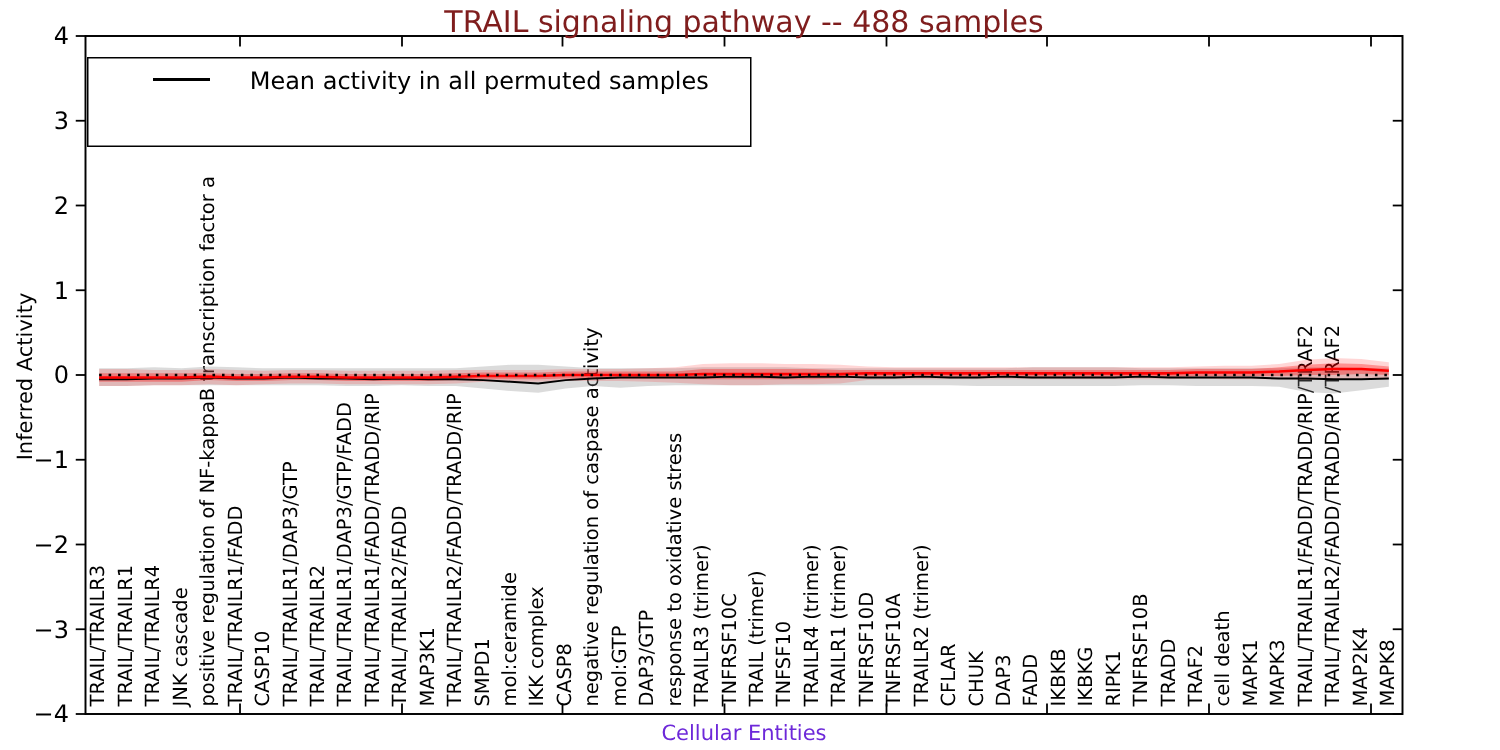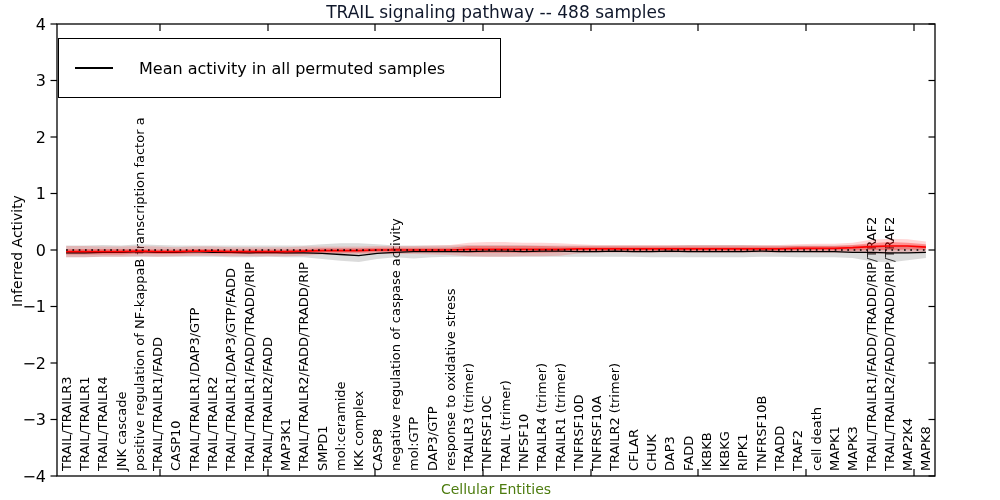--- a/index.html
+++ b/index.html
@@ -6,35 +6,35 @@
   #figure{
     position:relative;
     width:1000px;height:500px;
     background:#ffffff;
     font-family:"DejaVu Sans","Liberation Sans",sans-serif;
     overflow:hidden;
   }
   #chart-svg{position:absolute;left:0;top:0;z-index:1;}
   #title{
     position:absolute;left:57px;top:2px;width:878px;
-    text-align:center;font-size:17px;color:#0f172a;z-index:3;
+    text-align:center;font-size:20px;color:#7f1d1d;z-index:3;
   }
   #xlabel{
     position:absolute;left:57px;top:481px;width:878px;
-    text-align:center;font-size:14px;color:#4d7c0f;z-index:3;
+    text-align:center;font-size:14px;color:#6d28d9;z-index:3;
   }
   #ylabel{
     position:absolute;left:-63px;top:243px;width:160px;
     text-align:center;font-size:14px;color:#000;
     transform:rotate(-90deg);z-index:3;
   }
   #legend{
     position:absolute;left:58px;top:38px;width:443px;height:60px;
     background:#ffffff;border:1.5px solid #000;
-    display:flex;flex-direction:column;justify-content:center;
+    display:flex;flex-direction:row;justify-content:center;
     z-index:2;box-sizing:border-box;
   }
   .legend-row{display:flex;align-items:center;height:28px;}
   .legend-line{display:inline-block;width:38px;height:0;border-top:2px solid #000;margin-left:16px;margin-right:26px;}
   .legend-label{font-size:16px;color:#000;}
 </style>
 </head>
 <body>
 
 <div id="figure">

